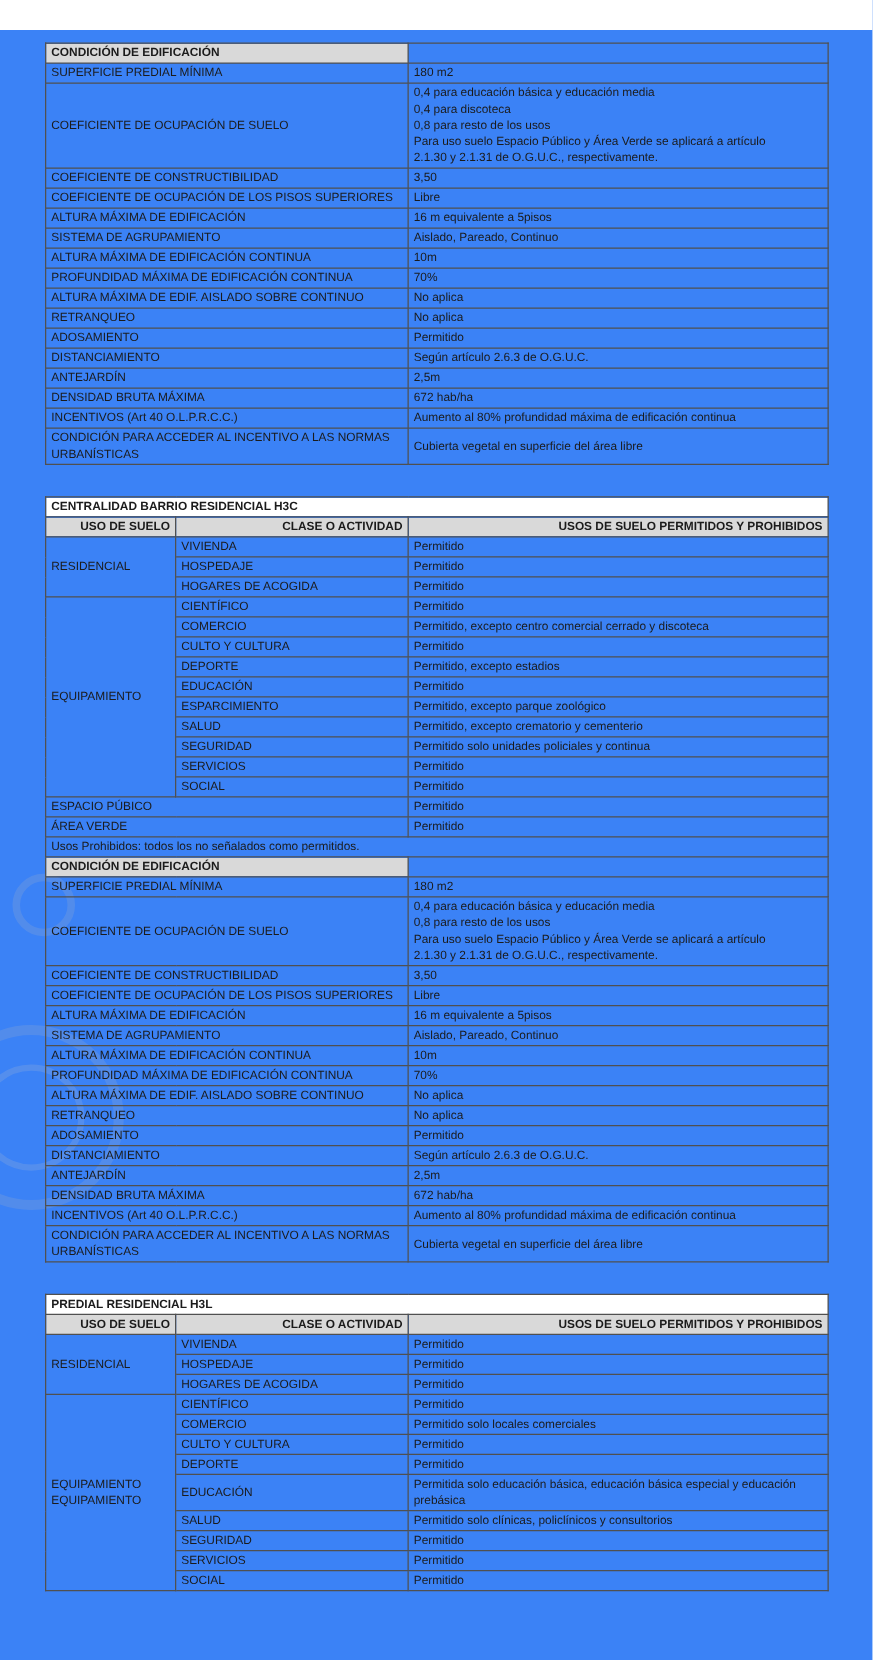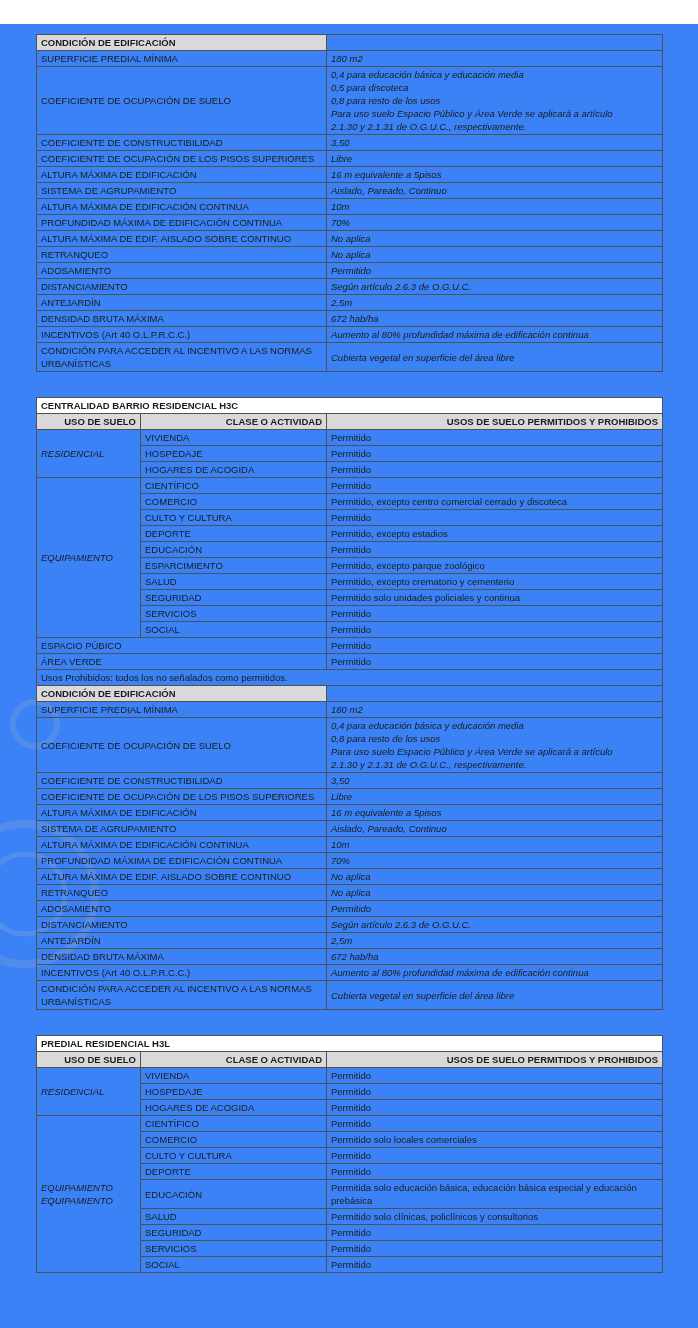--- a/index.html
+++ b/index.html
@@ -36,25 +36,25 @@
   }
   .tbl td {
     border: 1px solid #505050;
     font-size: 9.5px;
     line-height: 13px;
     padding: 1px 4px;
     vertical-align: middle;
     overflow: hidden;
     word-wrap: break-word;
   }
-  .tbl td .line { line-height: 13px; font-style: italic; }
+  .tbl td .line { line-height: 13px; }
   .hdr { background: #d9d9d9; font-weight: 700; }
   .title-cell { font-weight: 700; text-align: left; padding: 4px 4px; background: #ffffff; }
   .col-hdr { background: #d9d9d9; font-weight: 700; text-align: right; }
-  .group { vertical-align: middle; font-style: italic; }
+  .group { vertical-align: middle; }
 </style>
 </head>
 <body>
 
 <div class="page">
 
   <svg class="watermark" viewBox="0 0 260 380" xmlns="http://www.w3.org/2000/svg">
     <circle cx="95" cy="80" r="22" fill="none" stroke="#bcbcbc" stroke-width="6"></circle>
     <circle cx="85" cy="250" r="70" fill="none" stroke="#bcbcbc" stroke-width="8"></circle>
     <circle cx="85" cy="250" r="40" fill="none" stroke="#c8c8c8" stroke-width="5"></circle>
@@ -73,21 +73,21 @@
     <tr>
           <td>SUPERFICIE PREDIAL MÍNIMA</td>
           <td>
             <div class="line">180 m2</div>
           </td>
         </tr>
         <tr>
           <td>COEFICIENTE DE OCUPACIÓN DE SUELO</td>
           <td>
             <div class="line">0,4 para educación básica y educación media</div>
-            <div class="line">0,5 para discoteca</div>
+            <div class="line">0,4 para discoteca</div>
             <div class="line">0,8 para resto de los usos</div>
             <div class="line">Para uso suelo Espacio Público y Área Verde se aplicará a artículo</div>
             <div class="line">2.1.30 y 2.1.31 de O.G.U.C., respectivamente.</div>
           </td>
         </tr>
         <tr>
           <td>COEFICIENTE DE CONSTRUCTIBILIDAD</td>
           <td>
             <div class="line">3,50</div>
           </td>

